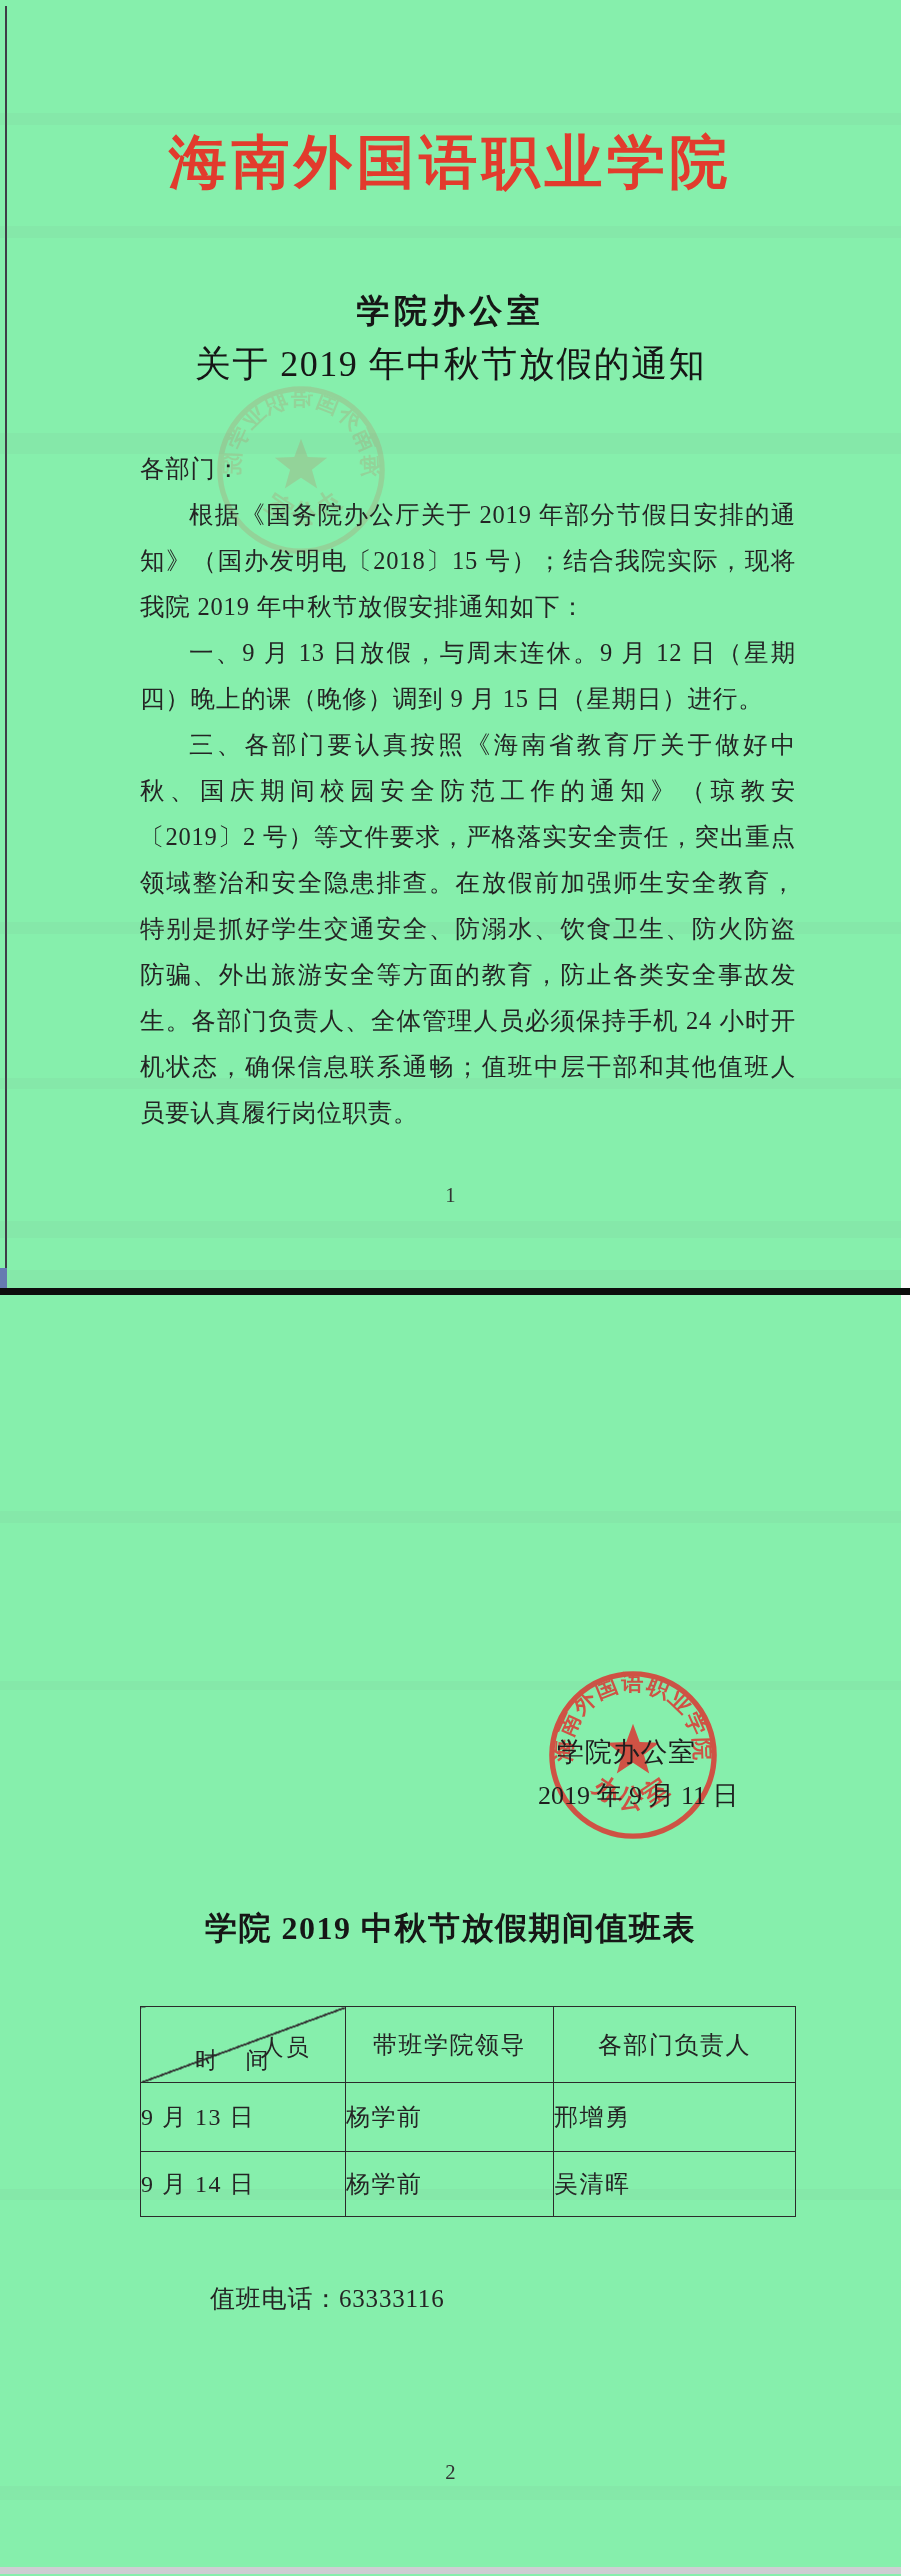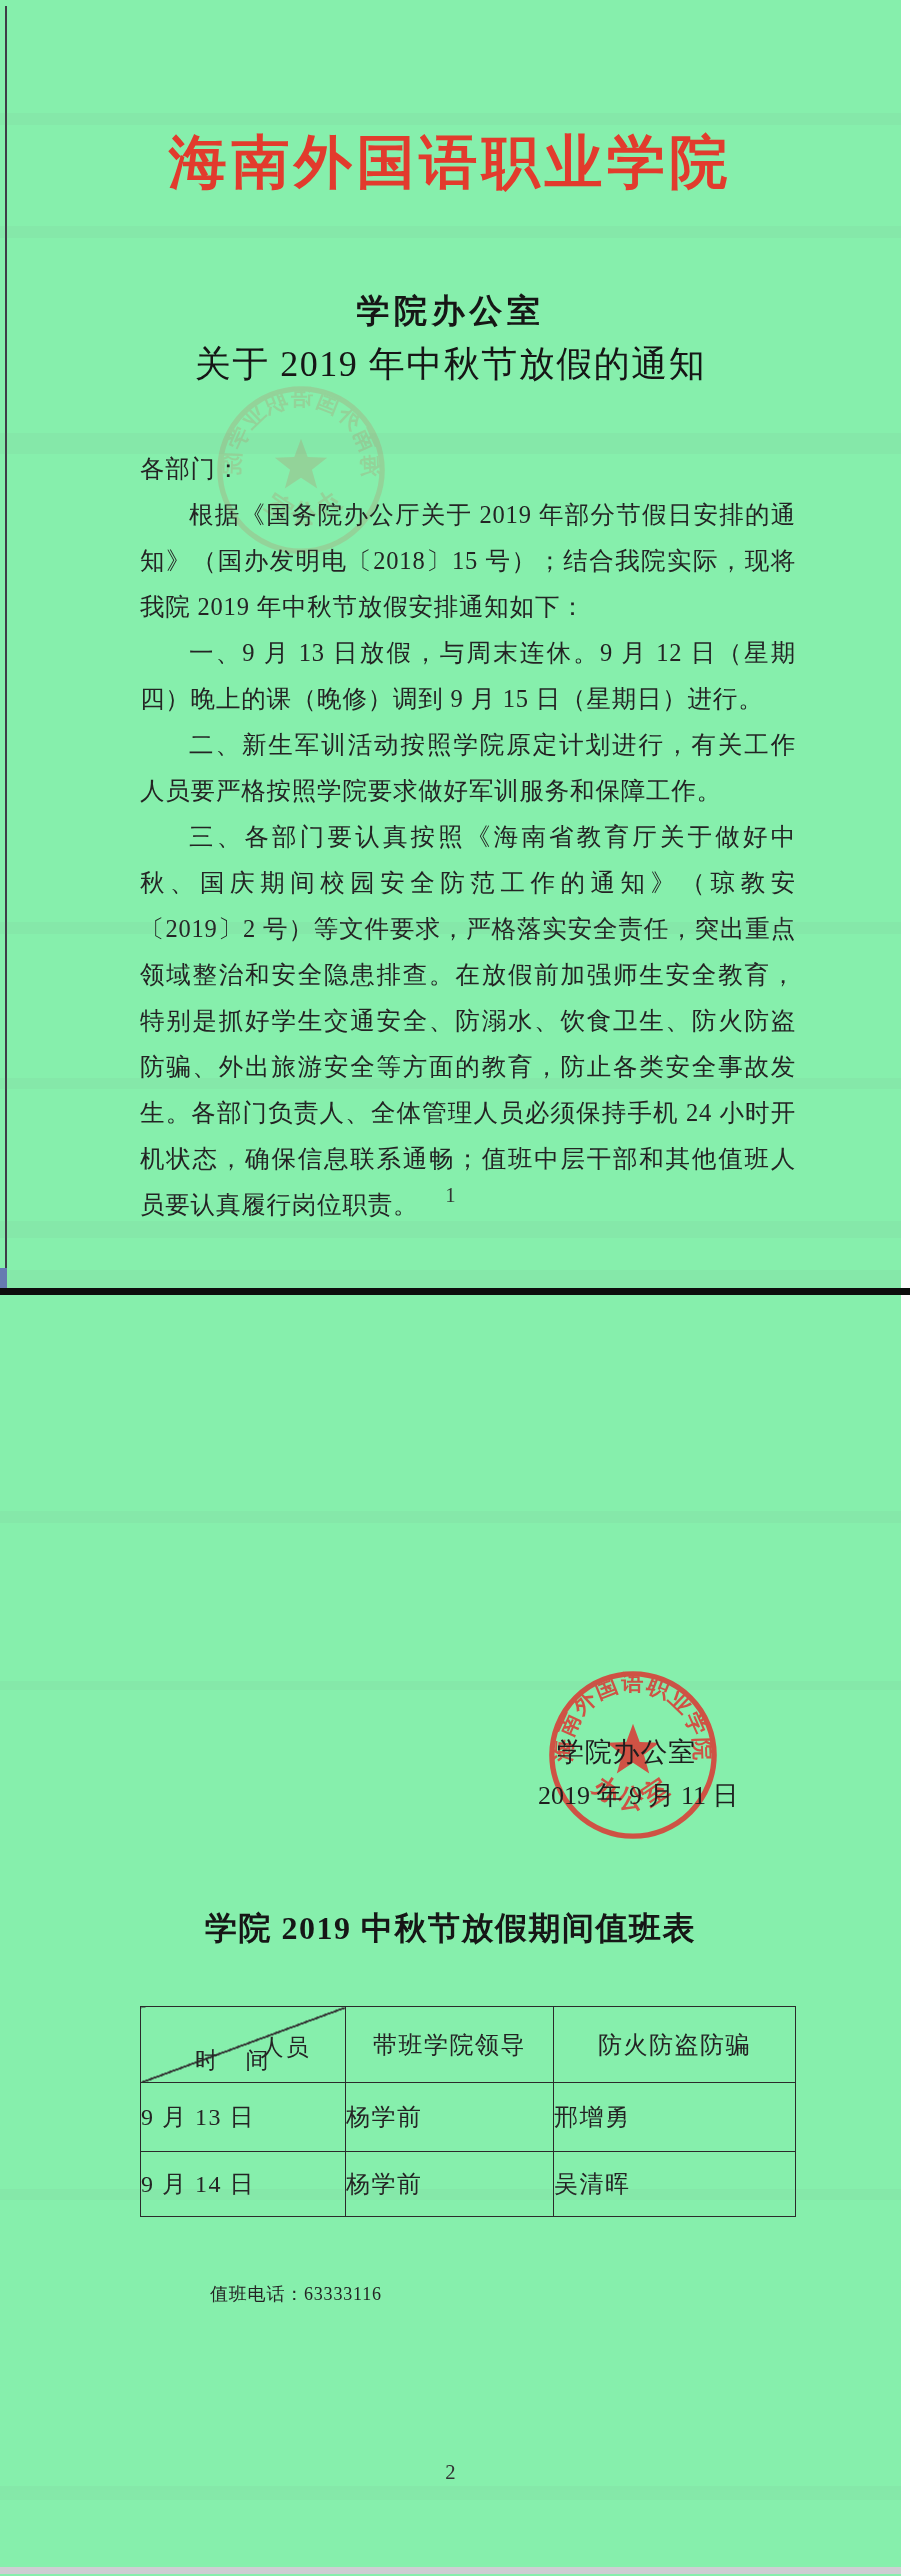--- a/index.html
+++ b/index.html
@@ -48,21 +48,21 @@
   table.duty{position:absolute;left:140px;top:711px;width:655px;border-collapse:collapse;
              table-layout:fixed;z-index:2;}
   table.duty th,table.duty td{border:1.5px solid #2b2b2b;font-size:24px;font-weight:normal;
              vertical-align:middle;padding:0;color:#242424;letter-spacing:1.5px;}
   th.corner{position:relative;background:
       linear-gradient(to bottom right,transparent calc(50% - 1px),#333 calc(50% - 1px),
                       #333 calc(50% + 1px),transparent calc(50% + 1px));}
   .c-top{position:absolute;right:34px;top:24.5px;font-size:23px;letter-spacing:2.3px;}
   .c-bot{position:absolute;left:54px;bottom:6.1px;font-size:23px;letter-spacing:2.3px;}
 
-  .phone{position:absolute;left:210px;top:987px;font-size:18px;letter-spacing:0.8px;z-index:2;}
+  .phone{position:absolute;left:210px;top:987px;font-size:25px;letter-spacing:0.8px;z-index:2;}
 
   .streak{position:absolute;left:0;width:100%;background:rgba(108,112,124,0.05);pointer-events:none;z-index:3;}
   .bottom-edge{position:absolute;left:0;top:1272px;width:100%;height:6.9px;background:#cdced2;}
 </style>
 </head>
 <body>
 
 <div class="scan">
 
   <div class="page page1">
@@ -82,21 +82,20 @@
         <path id="fa2" d="M 63,159 A 68,68 0 0 0 167,159" fill="none"></path>
         <text class="arc-text"><textPath href="#fa1" startOffset="50%" text-anchor="middle">海南外国语职业学院</textPath></text>
         <text class="arc-text arc-bottom"><textPath href="#fa2" startOffset="50%" text-anchor="middle">办公室</textPath></text>
       </svg>
     </div>
 
     <div class="bodytext body1">
       <p>各部门：</p>
       <p class="ind">根据《国务院办公厅关于 2019 年部分节假日安排的通知》（国办发明电〔2018〕15 号）；结合我院实际，现将我院 2019 年中秋节放假安排通知如下：</p>
       <p class="ind">一、9 月 13 日放假，与周末连休。9 月 12 日（星期四）晚上的课（晚修）调到 9 月 15 日（星期日）进行。</p>
-      <p class="ind">二、新生军训活动按照学院原定计划进行，有关工作人员要严格按照学院要求做好军训服务和保障工作。</p>
       <p class="ind">三、各部门要认真按照《海南省教育厅关于做好中秋、国庆期间校园安全防范工作的通知》（琼教安〔2019〕2 号）等文件要求，严格落实安全责任，突出重点领域整治和安全隐患排查。在放假前加强师生安全教育，特别是抓好学生交通安全、防溺水、饮食卫生、防火防盗防骗、外出旅游安全等方面的教育，防止各类安全事故发生。各部门负责人、全体管理人员必须保持手机 24 小时开机状态，确保信息联系通畅；值班中层干部和其他值班人员要认真履行岗位职责。</p>
     </div>
 
     <div class="pageno pageno1">1</div>
 
     <div class="streak" style="top:113px;height:12.2px;"></div>
     <div class="streak" style="top:226px;height:12.2px;"></div>
     <div class="streak" style="top:433px;height:21.4px;"></div>
     <div class="streak" style="top:922px;height:12.2px;"></div>
     <div class="streak" style="top:1078px;height:10.7px;"></div>
@@ -131,21 +130,21 @@
           <col style="width:208px">
           <col style="width:242px">
         </colgroup>
       <tbody>
           <tr style="height:76px">
         <th class="corner">
           <span class="c-top">人员</span>
           <span class="c-bot">时　间</span>
         </th>
         <th>带班学院领导</th>
-        <th>防火防盗防骗</th>
+        <th>各部门负责人</th>
       </tr>
       <tr style="height:69px">
         <td>9 月 13 日</td>
         <td>杨学前</td>
         <td>邢增勇</td>
       </tr>
       <tr style="height:65px">
         <td>9 月 14 日</td>
         <td>杨学前</td>
         <td>吴清晖</td>

